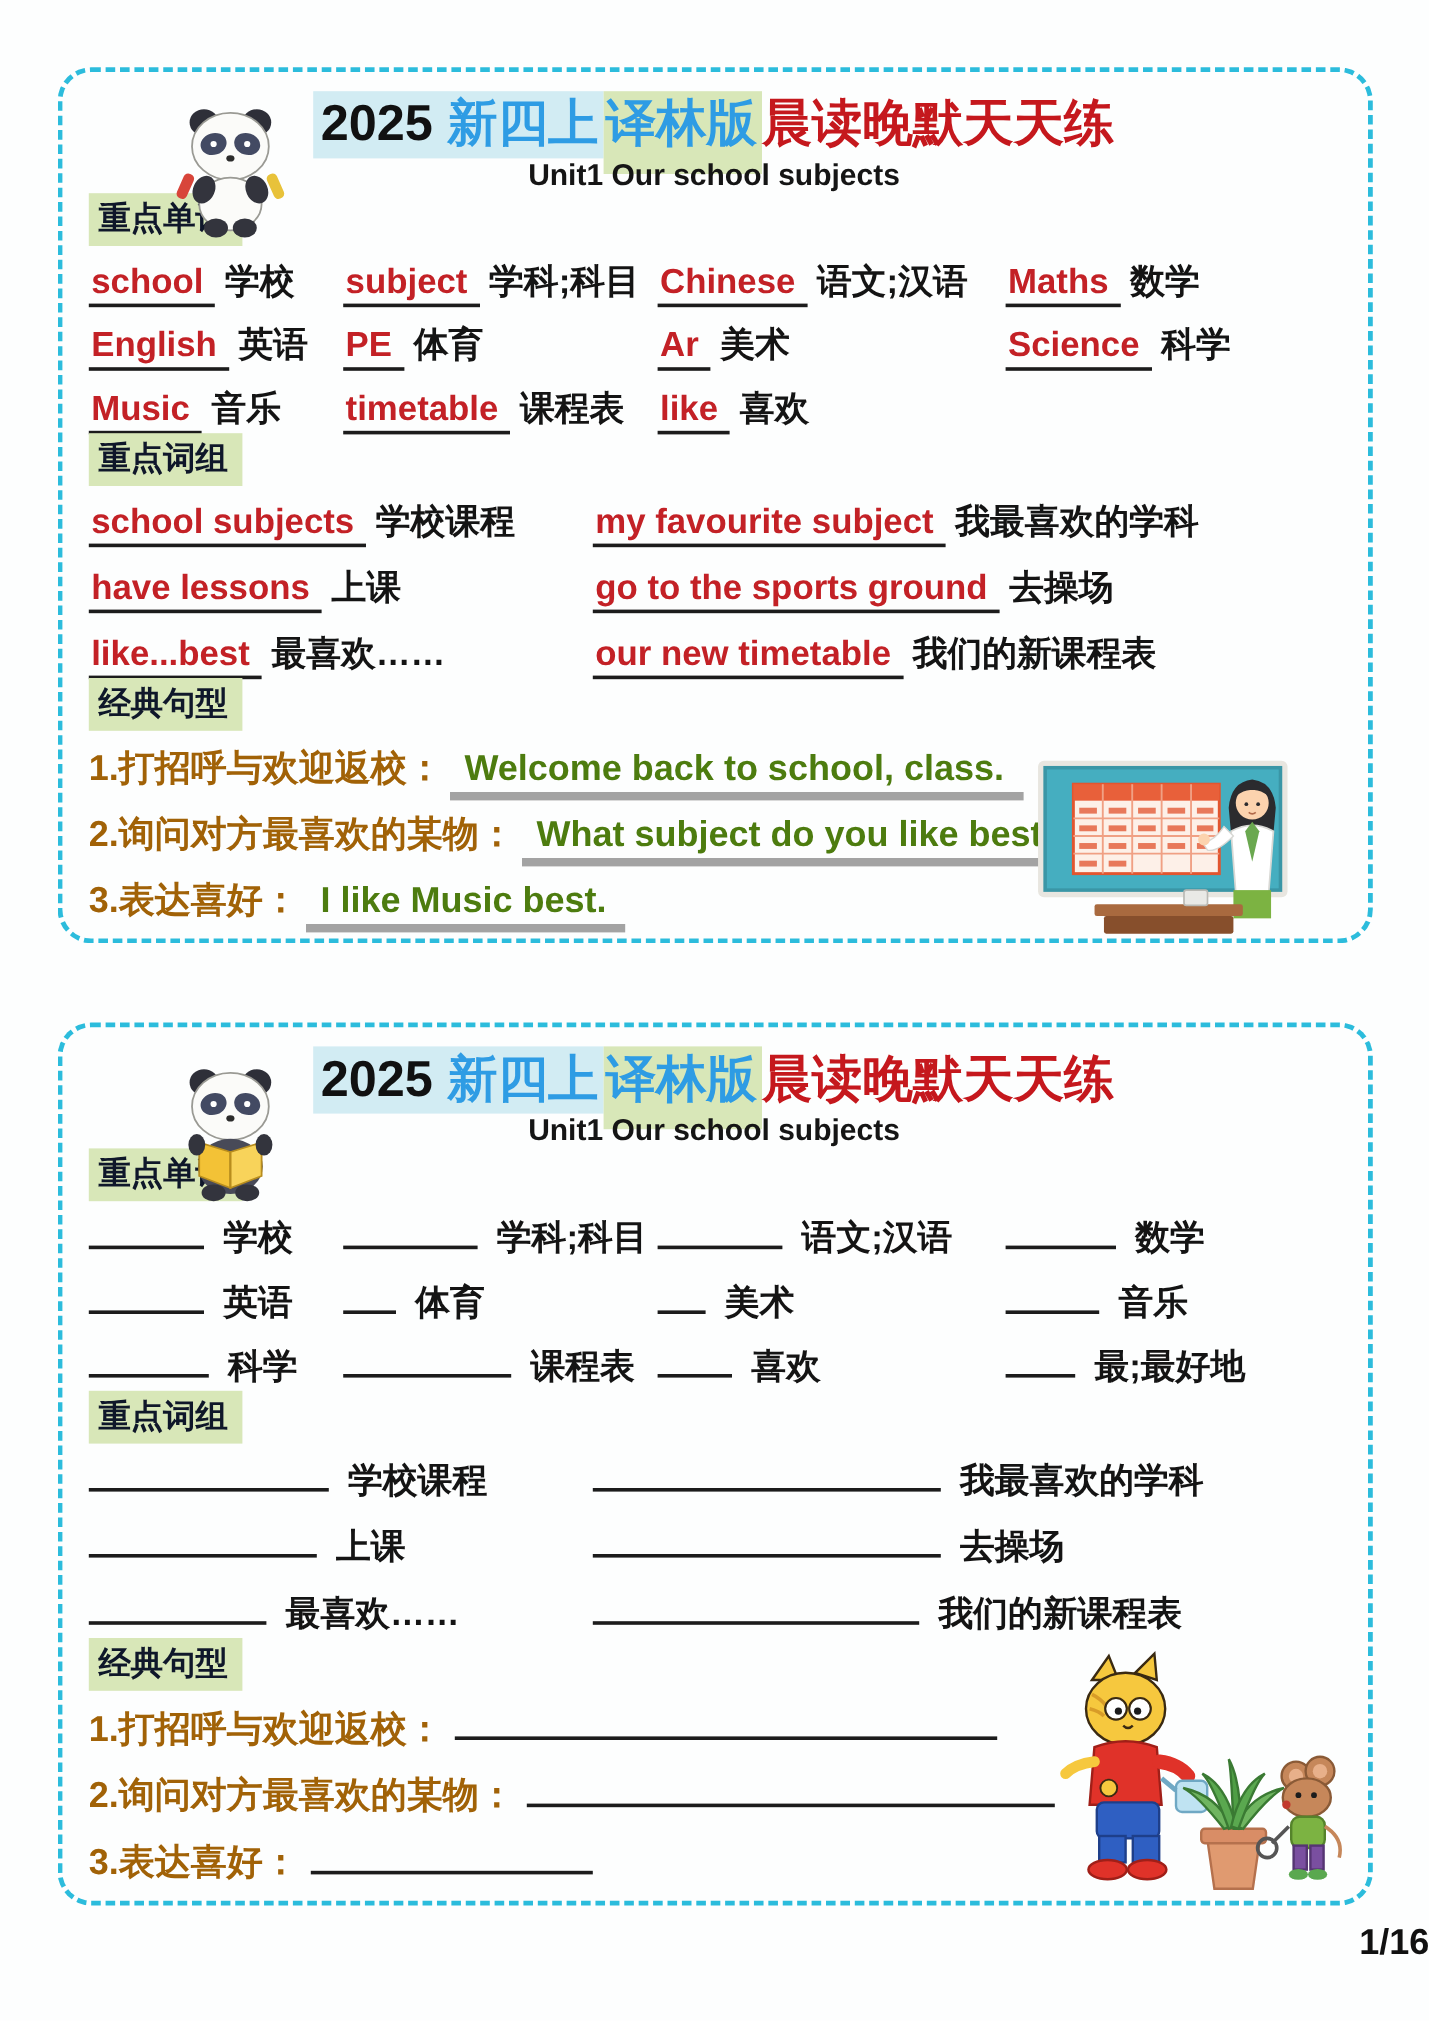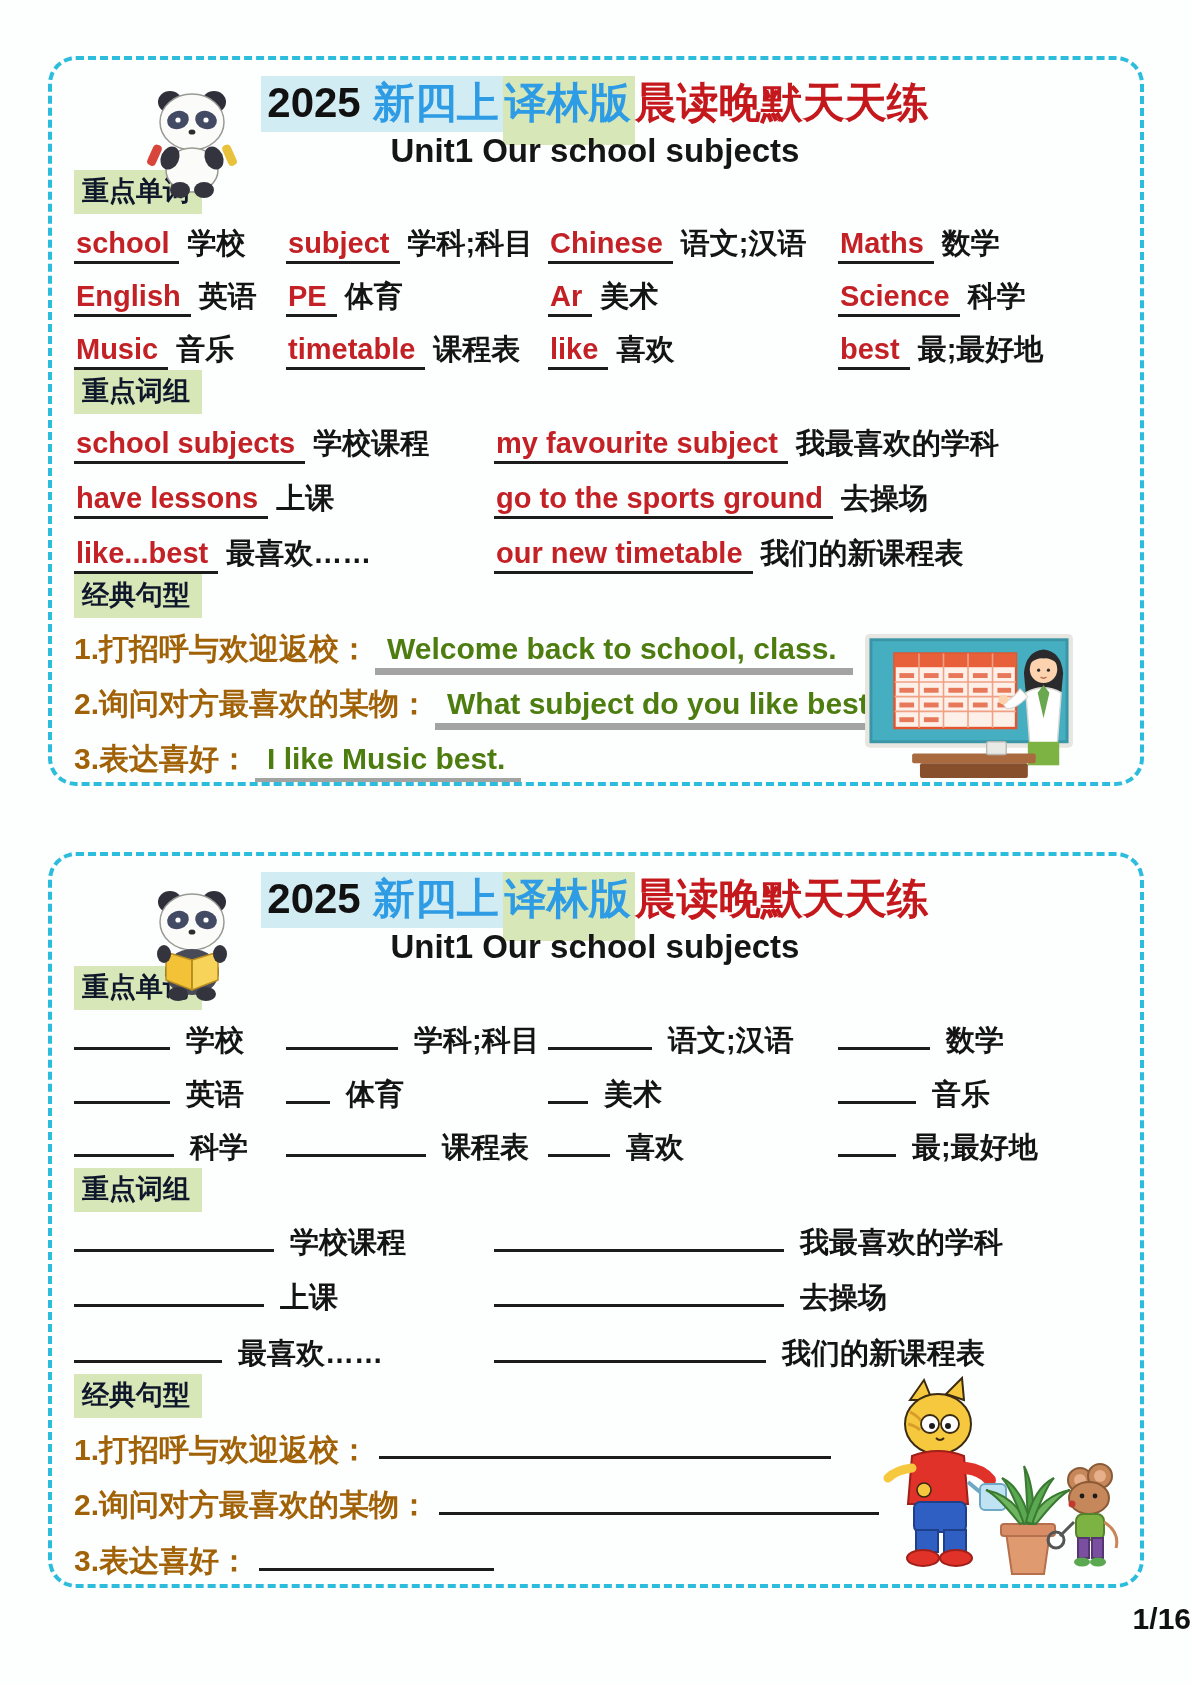--- a/index.html
+++ b/index.html
@@ -20,21 +20,21 @@
   .panel-1 { top:56px; height:730px; }
   .panel-2 { top:852px; height:736px; }
   .mascot { position:absolute; left:88px; top:20px; width:104px; height:122px; }
   .panel-2 .mascot { top:26px; }
   .title-line { text-align:center; font-size:42px; line-height:1.2; margin-top:10px; white-space:nowrap; }
   .hl-cyan { background:#d2ecf3; padding:3px 4px 6px 6px; }
   .hl-green { background:#d8e7b8; padding:3px 4px 19px 2px; }
   .t-black { color:#111111; margin-right:12px; }
   .t-blue { color:#2e9ce4; }
   .t-red { color:#c5181d; }
-  .unit-line { text-align:center; font-size:33px; color:#151515; margin-top:4px; }
+  .unit-line { text-align:center; font-size:25px; color:#151515; margin-top:4px; }
   .badge {
     display:inline-block; background:#d8e7b8; color:#0f172a;
     font-size:27px; padding:3px 12px 5px 8px; margin:0 0 2px;
   }
   .words-grid {
     display:grid; grid-template-columns:212px 262px 290px auto;
     row-gap:13px; font-size:29px; margin:8px 0 0; align-items:baseline;
   }
   .phrases-grid {
     display:grid; grid-template-columns:420px auto;
@@ -99,21 +99,20 @@
       <div class="cell"><span class="en">subject</span><span class="cn">学科;科目</span></div>
       <div class="cell"><span class="en">Chinese</span><span class="cn">语文;汉语</span></div>
       <div class="cell"><span class="en">Maths</span><span class="cn">数学</span></div>
       <div class="cell"><span class="en">English</span><span class="cn">英语</span></div>
       <div class="cell"><span class="en">PE</span><span class="cn">体育</span></div>
       <div class="cell"><span class="en">Ar</span><span class="cn">美术</span></div>
       <div class="cell"><span class="en">Science</span><span class="cn">科学</span></div>
       <div class="cell"><span class="en">Music</span><span class="cn">音乐</span></div>
       <div class="cell"><span class="en">timetable</span><span class="cn">课程表</span></div>
       <div class="cell"><span class="en">like</span><span class="cn">喜欢</span></div>
-      <div class="cell"><span class="en">best</span><span class="cn">最;最好地</span></div>
     </div>
 
     <div><span class="badge">重点词组</span></div>
     <div class="phrases-grid">
       <div class="cell"><span class="en">school subjects</span><span class="cn">学校课程</span></div>
       <div class="cell"><span class="en">my favourite subject</span><span class="cn">我最喜欢的学科</span></div>
       <div class="cell"><span class="en">have lessons</span><span class="cn">上课</span></div>
       <div class="cell"><span class="en">go to the sports ground</span><span class="cn">去操场</span></div>
       <div class="cell"><span class="en">like...best</span><span class="cn">最喜欢……</span></div>
       <div class="cell"><span class="en">our new timetable</span><span class="cn">我们的新课程表</span></div>

